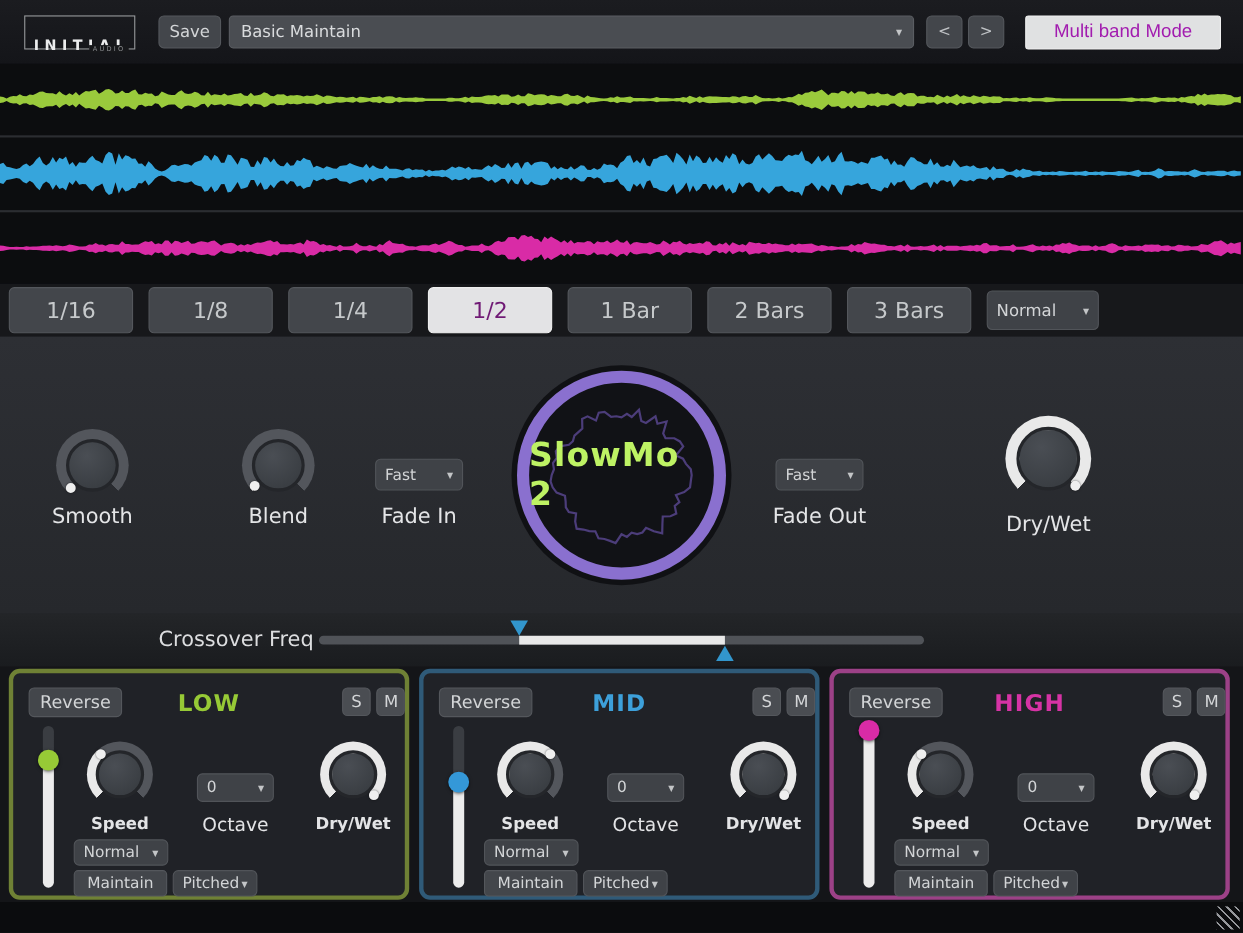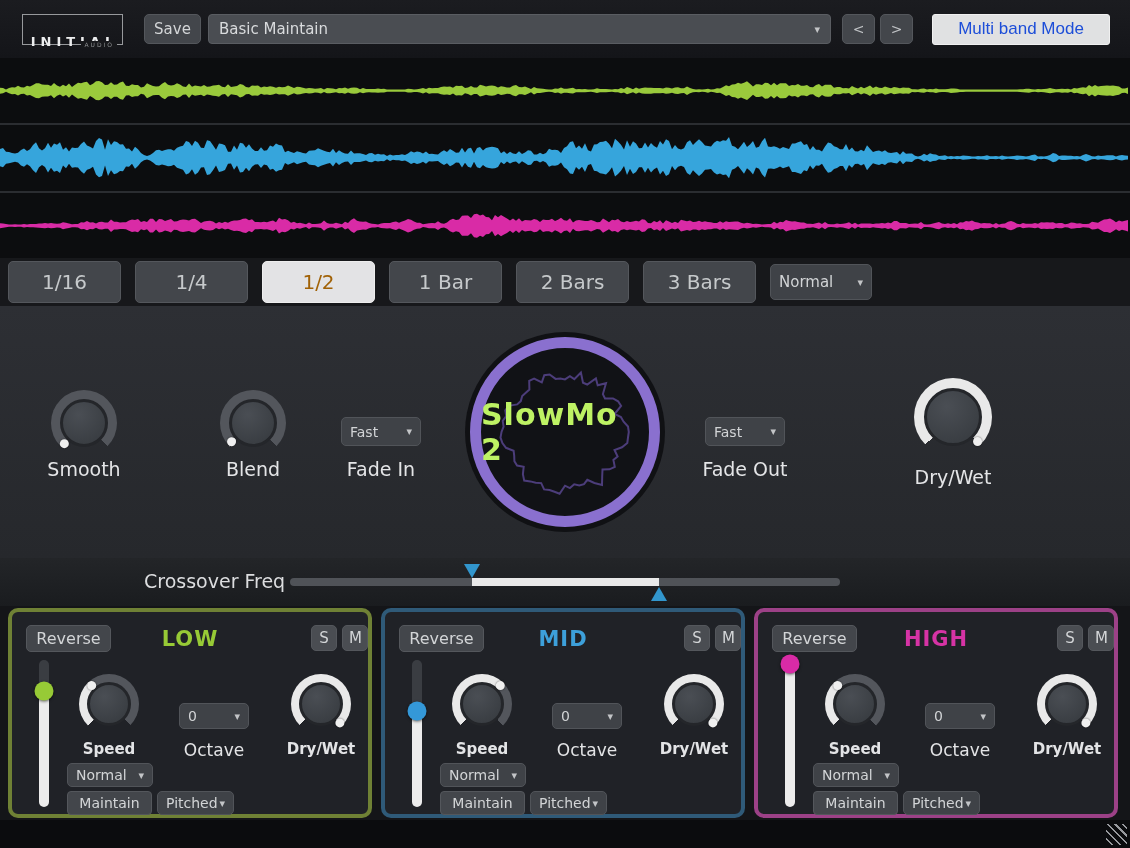--- a/index.html
+++ b/index.html
@@ -21,34 +21,34 @@
     color:#d3d5d7; font-family:inherit; cursor:pointer; }
   .save-btn { margin-left:21px; width:57px; height:30px; font-size:15px; }
   .preset-dd { margin-left:7px; width:623px; height:30px; background:#4a4d52;
     border:1px solid #5a5d62; border-radius:4px; display:flex; align-items:center;
     padding:0 10px; color:#d9dbdd; font-size:15px; }
   .preset-dd .grow { flex:1; }
   .dd-arr { color:#c3c5c7; font-size:11px; }
   .nav-btn { width:33px; height:30px; font-size:14px; color:#c0c3c6; }
   .prev-btn { margin-left:11px; } .next-btn { margin-left:5px; }
   .mode-btn { margin-left:19px; width:178px; height:31px; background:#e0e1e2;
-    border:1px solid #f0f0f0; border-radius:3px; color:#1d4ed8; font-size:17px; }
+    border:1px solid #f0f0f0; border-radius:3px; color:#a21caf; font-size:17px; }
   
   .waves { position:absolute; left:0; top:58px; width:1130px; height:200px;
     display:flex; flex-direction:column; background:#0c0d0f; }
   .lane { flex:1; position:relative; background:#0c0d0f; }
   .lane + .lane { border-top:2px solid #2b2d31; }
   .lane svg { position:absolute; inset:0; width:100%; height:100%; }
   
   .divrow { position:absolute; left:0; top:258px; width:1130px; height:48px;
     background:#17181b; display:flex; align-items:center; padding:0 8px; }
   .div-buttons { display:flex; gap:14px; }
   .div-btn { width:113px; height:42px; background:#43464b; border:1px solid #54575c;
     border-radius:5px; color:#c6c9cb; font-size:20px; font-family:inherit; cursor:pointer; }
-  .div-btn.selected { background:#e3e3e5; border-color:#eeeeee; color:#a16207; }
+  .div-btn.selected { background:#e3e3e5; border-color:#eeeeee; color:#701a75; }
   .mode-dd-top { margin-left:14px; width:102px; height:36px; font-size:15px; }
   
   .dd { background:#3f4247; border:1px solid #515459; border-radius:5px;
     display:flex; align-items:center; padding:0 8px; color:#d2d4d6; cursor:pointer; }
   .dd span.val { flex:1; text-align:left; }
   
   .center { position:absolute; left:0; top:306px; width:1130px; height:252px;
     background:linear-gradient(#2d2f34,#26282c); }
   .center > * { position:absolute; }
   .knob { position:absolute; border-radius:50%; }
@@ -151,20 +151,21 @@
     <div class="lane">
         <svg viewBox="0 0 1130 66" preserveAspectRatio="none">
           <path d="M0,30.5 L3,30.8 L6,31.4 L9,31.8 L12,31.8 L15,31.6 L18,31.8 L21,31.8 L24,31.2 L27,31.7 L30,31.4 L33,31.3 L36,31.2 L39,30.8 L42,30.7 L45,30.4 L48,30.9 L51,30.3 L54,30.7 L57,31.1 L60,30.8 L63,29.5 L66,30.1 L69,30.7 L72,31.5 L75,31.3 L78,31.2 L81,29.5 L84,29.7 L87,28.3 L90,29.7 L93,29.5 L96,30.8 L99,29.3 L102,29.0 L105,29.9 L108,29.9 L111,26.7 L114,29.1 L117,29.0 L120,29.7 L123,29.6 L126,29.5 L129,27.9 L132,26.7 L135,27.2 L138,26.3 L141,29.4 L144,28.4 L147,29.3 L150,26.0 L153,26.0 L156,29.2 L159,26.2 L162,26.5 L165,28.2 L168,27.3 L171,26.2 L174,28.9 L177,28.6 L180,27.2 L183,26.7 L186,27.0 L189,27.7 L192,26.3 L195,26.0 L198,28.1 L201,30.4 L204,28.9 L207,28.4 L210,28.0 L213,28.7 L216,30.7 L219,29.3 L222,30.4 L225,29.1 L228,30.0 L231,28.6 L234,27.7 L237,27.9 L240,27.3 L243,26.1 L246,25.7 L249,27.5 L252,26.4 L255,29.3 L258,29.4 L261,29.6 L264,29.1 L267,29.5 L270,28.5 L273,27.7 L276,29.5 L279,25.0 L282,26.8 L285,26.3 L288,27.6 L291,30.0 L294,29.0 L297,30.6 L300,30.0 L303,30.9 L306,31.6 L309,29.7 L312,31.4 L315,31.3 L318,31.1 L321,30.6 L324,27.9 L327,30.2 L330,31.1 L333,31.1 L336,30.0 L339,30.9 L342,31.6 L345,29.1 L348,30.3 L351,27.4 L354,25.6 L357,28.1 L360,28.7 L363,29.1 L366,28.9 L369,30.4 L372,31.1 L375,31.2 L378,31.7 L381,30.7 L384,30.3 L387,30.2 L390,30.4 L393,29.4 L396,28.7 L399,30.1 L402,28.8 L405,27.7 L408,26.2 L411,27.1 L414,28.9 L417,30.0 L420,30.1 L423,31.6 L426,31.1 L429,30.5 L432,30.4 L435,30.5 L438,28.6 L441,30.6 L444,31.1 L447,29.8 L450,27.3 L453,26.1 L456,27.3 L459,26.7 L462,22.9 L465,22.7 L468,22.7 L471,25.3 L474,21.4 L477,20.9 L480,22.8 L483,21.6 L486,24.3 L489,24.5 L492,27.5 L495,22.2 L498,24.5 L501,22.3 L504,24.0 L507,25.7 L510,27.8 L513,25.7 L516,28.1 L519,25.5 L522,28.7 L525,27.2 L528,27.6 L531,27.8 L534,26.3 L537,26.9 L540,29.3 L543,26.7 L546,27.4 L549,27.4 L552,26.0 L555,28.3 L558,27.1 L561,25.0 L564,27.5 L567,28.0 L570,25.6 L573,29.8 L576,27.7 L579,27.3 L582,27.9 L585,28.4 L588,28.4 L591,27.2 L594,28.4 L597,29.6 L600,29.2 L603,25.8 L606,27.6 L609,29.5 L612,27.1 L615,27.6 L618,26.2 L621,28.7 L624,29.5 L627,28.3 L630,29.2 L633,28.7 L636,28.0 L639,28.8 L642,26.5 L645,27.1 L648,30.2 L651,30.6 L654,28.4 L657,29.5 L660,27.6 L663,30.7 L666,27.5 L669,28.8 L672,30.2 L675,29.1 L678,30.4 L681,27.1 L684,27.8 L687,28.5 L690,27.9 L693,29.2 L696,29.0 L699,28.0 L702,29.3 L705,28.6 L708,29.3 L711,29.5 L714,30.2 L717,30.2 L720,28.6 L723,30.1 L726,28.6 L729,29.3 L732,29.1 L735,28.8 L738,28.7 L741,30.1 L744,30.9 L747,30.1 L750,30.6 L753,31.3 L756,31.0 L759,31.4 L762,31.8 L765,31.5 L768,31.3 L771,31.2 L774,29.1 L777,30.8 L780,29.0 L783,29.6 L786,27.2 L789,28.2 L792,28.8 L795,28.6 L798,29.4 L801,29.8 L804,29.9 L807,31.0 L810,31.0 L813,31.4 L816,30.6 L819,29.7 L822,31.3 L825,29.4 L828,31.3 L831,31.6 L834,31.5 L837,30.9 L840,31.3 L843,31.1 L846,30.5 L849,29.6 L852,31.6 L855,30.0 L858,31.8 L861,30.7 L864,30.8 L867,30.8 L870,30.7 L873,31.3 L876,30.9 L879,30.7 L882,30.2 L885,30.7 L888,29.7 L891,30.5 L894,28.4 L897,28.3 L900,30.4 L903,30.3 L906,30.2 L909,31.4 L912,31.1 L915,30.9 L918,31.0 L921,29.4 L924,31.6 L927,31.7 L930,31.5 L933,30.9 L936,30.0 L939,29.4 L942,30.9 L945,31.3 L948,30.6 L951,31.2 L954,30.4 L957,31.5 L960,29.5 L963,29.9 L966,28.3 L969,28.9 L972,27.8 L975,29.4 L978,29.7 L981,30.9 L984,30.4 L987,30.5 L990,30.6 L993,31.7 L996,30.2 L999,31.7 L1002,31.0 L1005,30.8 L1008,29.0 L1011,28.4 L1014,29.4 L1017,31.1 L1020,31.6 L1023,30.3 L1026,31.0 L1029,31.1 L1032,31.0 L1035,30.4 L1038,31.1 L1041,29.6 L1044,29.9 L1047,29.6 L1050,29.9 L1053,29.6 L1056,30.9 L1059,30.4 L1062,30.3 L1065,31.5 L1068,31.1 L1071,29.9 L1074,30.1 L1077,30.7 L1080,30.6 L1083,31.3 L1086,31.2 L1089,31.0 L1092,29.0 L1095,29.5 L1098,30.1 L1101,28.4 L1104,26.7 L1107,26.6 L1110,25.7 L1113,27.4 L1116,29.5 L1119,27.7 L1122,28.8 L1125,28.0 L1128,27.2 L1128,38.8 L1125,38.0 L1122,37.2 L1119,38.3 L1116,36.5 L1113,38.6 L1110,40.3 L1107,39.4 L1104,39.3 L1101,37.6 L1098,35.9 L1095,36.5 L1092,37.0 L1089,35.0 L1086,34.8 L1083,34.7 L1080,35.4 L1077,35.3 L1074,35.9 L1071,36.1 L1068,34.9 L1065,34.5 L1062,35.7 L1059,35.6 L1056,35.1 L1053,36.4 L1050,36.1 L1047,36.4 L1044,36.1 L1041,36.4 L1038,34.9 L1035,35.6 L1032,35.0 L1029,34.9 L1026,35.0 L1023,35.7 L1020,34.4 L1017,34.9 L1014,36.6 L1011,37.6 L1008,37.0 L1005,35.2 L1002,35.0 L999,34.3 L996,35.8 L993,34.3 L990,35.4 L987,35.5 L984,35.6 L981,35.1 L978,36.3 L975,36.6 L972,38.2 L969,37.1 L966,37.7 L963,36.1 L960,36.5 L957,34.5 L954,35.6 L951,34.8 L948,35.4 L945,34.7 L942,35.1 L939,36.6 L936,36.0 L933,35.1 L930,34.5 L927,34.3 L924,34.4 L921,36.6 L918,35.0 L915,35.1 L912,34.9 L909,34.6 L906,35.8 L903,35.7 L900,35.6 L897,37.7 L894,37.6 L891,35.5 L888,36.3 L885,35.3 L882,35.8 L879,35.3 L876,35.1 L873,34.7 L870,35.3 L867,35.2 L864,35.2 L861,35.3 L858,34.2 L855,36.0 L852,34.4 L849,36.4 L846,35.5 L843,34.9 L840,34.7 L837,35.1 L834,34.5 L831,34.4 L828,34.7 L825,36.6 L822,34.7 L819,36.3 L816,35.4 L813,34.6 L810,35.0 L807,35.0 L804,36.1 L801,36.2 L798,36.6 L795,37.4 L792,37.2 L789,37.8 L786,38.8 L783,36.4 L780,37.0 L777,35.2 L774,36.9 L771,34.8 L768,34.7 L765,34.5 L762,34.2 L759,34.6 L756,35.0 L753,34.7 L750,35.4 L747,35.9 L744,35.1 L741,35.9 L738,37.3 L735,37.2 L732,36.9 L729,36.7 L726,37.4 L723,35.9 L720,37.4 L717,35.8 L714,35.8 L711,36.5 L708,36.7 L705,37.4 L702,36.7 L699,38.0 L696,37.0 L693,36.8 L690,38.1 L687,37.5 L684,38.2 L681,38.9 L678,35.6 L675,36.9 L672,35.8 L669,37.2 L666,38.5 L663,35.3 L660,38.4 L657,36.5 L654,37.6 L651,35.4 L648,35.8 L645,38.9 L642,39.5 L639,37.2 L636,38.0 L633,37.3 L630,36.8 L627,37.7 L624,36.5 L621,37.3 L618,39.8 L615,38.4 L612,38.9 L609,36.5 L606,38.4 L603,40.2 L600,36.8 L597,36.4 L594,37.6 L591,38.8 L588,37.6 L585,37.6 L582,38.1 L579,38.7 L576,38.3 L573,36.2 L570,40.4 L567,38.0 L564,38.5 L561,41.0 L558,38.9 L555,37.7 L552,40.0 L549,38.6 L546,38.6 L543,39.3 L540,36.7 L537,39.1 L534,39.7 L531,38.2 L528,38.4 L525,38.8 L522,37.3 L519,40.5 L516,37.9 L513,40.3 L510,38.2 L507,40.3 L504,42.0 L501,43.7 L498,41.5 L495,43.8 L492,38.5 L489,41.5 L486,41.7 L483,44.4 L480,43.2 L477,45.1 L474,44.6 L471,40.7 L468,43.3 L465,43.3 L462,43.1 L459,39.3 L456,38.7 L453,39.9 L450,38.7 L447,36.2 L444,34.9 L441,35.4 L438,37.4 L435,35.5 L432,35.6 L429,35.5 L426,34.9 L423,34.4 L420,35.9 L417,36.0 L414,37.1 L411,38.9 L408,39.8 L405,38.3 L402,37.2 L399,35.9 L396,37.3 L393,36.6 L390,35.6 L387,35.8 L384,35.7 L381,35.3 L378,34.3 L375,34.8 L372,34.9 L369,35.6 L366,37.1 L363,36.9 L360,37.3 L357,37.9 L354,40.4 L351,38.6 L348,35.7 L345,36.9 L342,34.4 L339,35.1 L336,36.0 L333,34.9 L330,34.9 L327,35.8 L324,38.1 L321,35.4 L318,34.9 L315,34.7 L312,34.6 L309,36.3 L306,34.4 L303,35.1 L300,36.0 L297,35.4 L294,37.0 L291,36.0 L288,38.4 L285,39.7 L282,39.2 L279,41.0 L276,36.5 L273,38.3 L270,37.5 L267,36.5 L264,36.9 L261,36.4 L258,36.6 L255,36.7 L252,39.6 L249,38.5 L246,40.3 L243,39.9 L240,38.7 L237,38.1 L234,38.3 L231,37.4 L228,36.0 L225,36.9 L222,35.6 L219,36.7 L216,35.3 L213,37.3 L210,38.0 L207,37.6 L204,37.1 L201,35.6 L198,37.9 L195,40.0 L192,39.7 L189,38.3 L186,39.0 L183,39.3 L180,38.8 L177,37.4 L174,37.1 L171,39.8 L168,38.7 L165,37.8 L162,39.5 L159,39.8 L156,36.8 L153,40.0 L150,40.0 L147,36.7 L144,37.6 L141,36.6 L138,39.7 L135,38.8 L132,39.3 L129,38.1 L126,36.5 L123,36.4 L120,36.3 L117,37.0 L114,36.9 L111,39.3 L108,36.1 L105,36.1 L102,37.0 L99,36.7 L96,35.2 L93,36.5 L90,36.3 L87,37.7 L84,36.3 L81,36.5 L78,34.8 L75,34.7 L72,34.5 L69,35.3 L66,35.9 L63,36.5 L60,35.2 L57,34.9 L54,35.3 L51,35.7 L48,35.1 L45,35.6 L42,35.3 L39,35.2 L36,34.8 L33,34.7 L30,34.6 L27,34.3 L24,34.8 L21,34.2 L18,34.2 L15,34.4 L12,34.2 L9,34.2 L6,34.6 L3,35.2 L0,35.5 Z" fill="#d92ba6"></path>
         </svg>
       </div>
   </div>
 
   <div class="divrow">
     <div class="div-buttons">
         <button class="div-btn">1/16</button>
+        <button class="div-btn">1/8</button>
         <button class="div-btn">1/4</button>
         <button class="div-btn selected">1/2</button>
         <button class="div-btn">1 Bar</button>
         <button class="div-btn">2 Bars</button>
         <button class="div-btn">3 Bars</button>
       </div>
     <div class="dd mode-dd-top">
       <span class="val">Normal</span>
       <span class="dd-arr">▾</span>
     </div>

